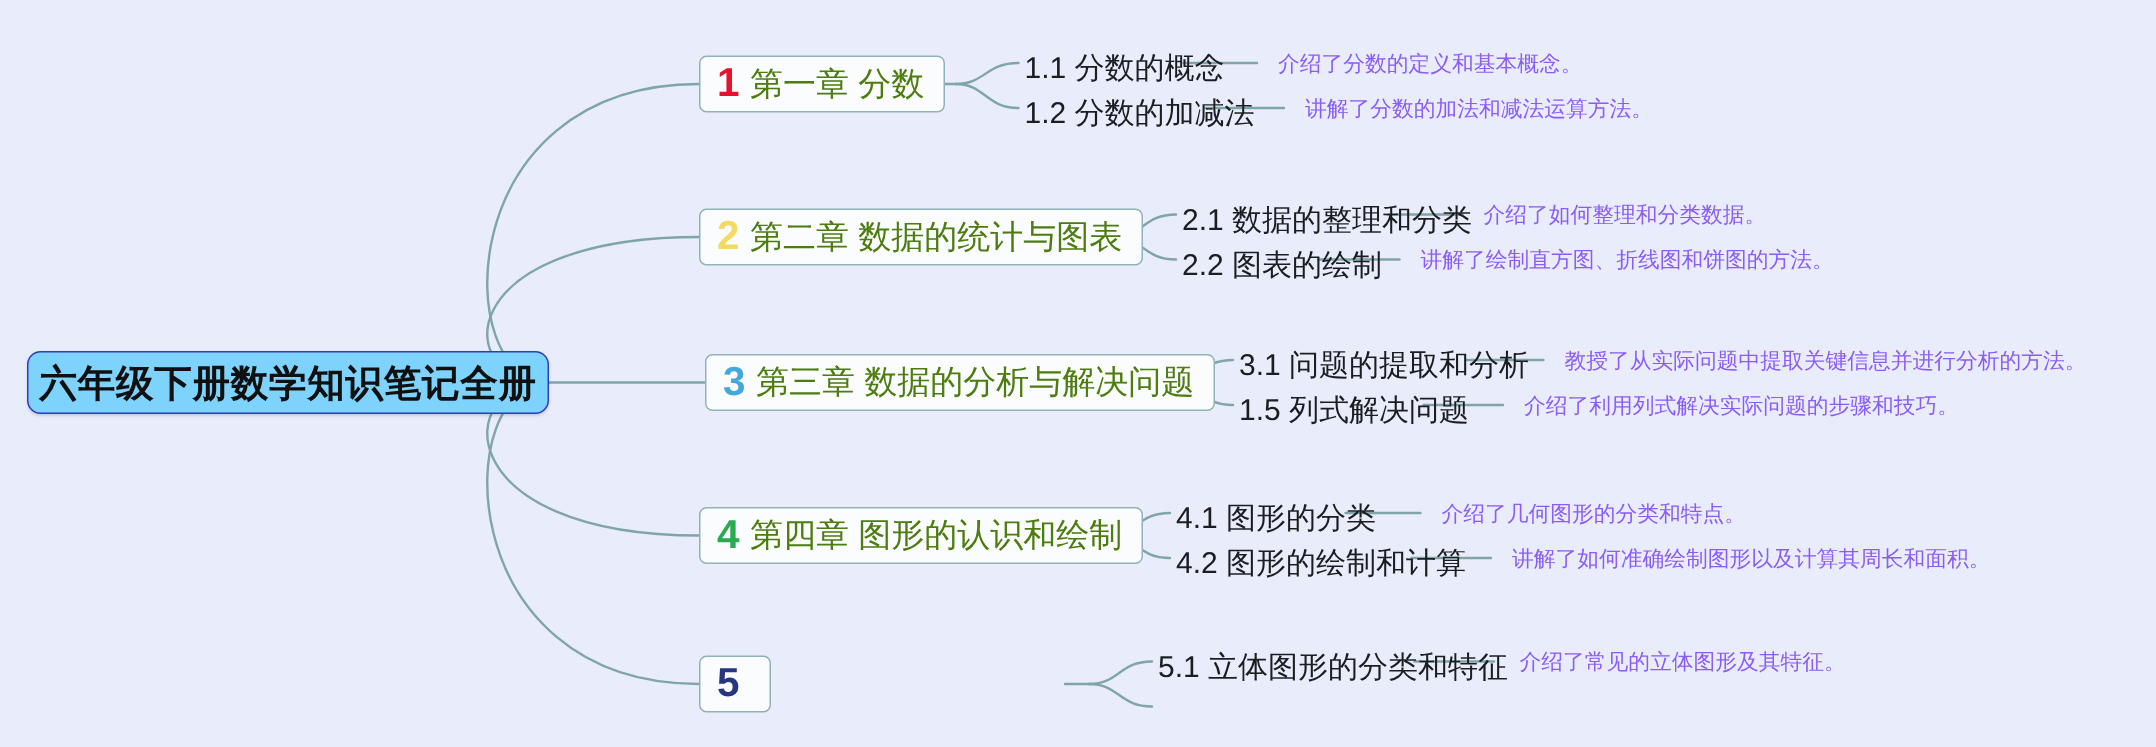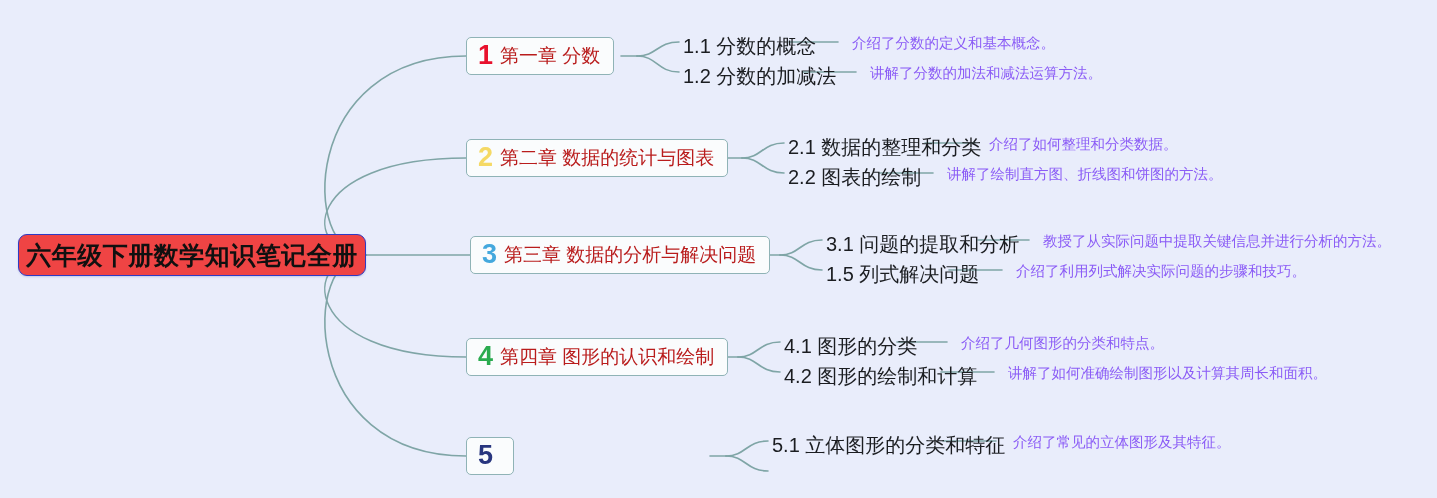--- a/index.html
+++ b/index.html
@@ -38,21 +38,21 @@
     border-radius:5px;
     display:flex; align-items:center;
     padding:0 13px 0 11px;
     white-space:nowrap;
   }
   .chapter .num {
     font-size:27px; font-weight:bold;
     line-height:1; margin-right:7px; position:relative; top:-1px;
   }
   .chapter .ch-label {
-    font-size:19px; color:#b91c1c; font-weight:500;
+    font-size:22px; color:#4d7c0f; font-weight:500;
   }
 
   
   .subtopic {
     position:absolute;
     font-size:20px; color:#1b1d21;
     white-space:nowrap; line-height:1;
   }
   
   .desc {
@@ -100,21 +100,21 @@
       <path d="M897,342 L 947,342"></path>
       <path d="M941,372 L 994,372"></path>
 
       <path d="M710,456 L 726,456"></path>
       <path d="M726,456 C 746,456 746,441 768,441"></path>
       <path d="M726,456 C 746,456 746,471 768,471"></path>
       <path d="M943,441 L 996,441"></path>
     </g>
   </svg>
 
-  <div class="root-node" style="background: #ef4444;">
+  <div class="root-node" style="background: #7dd3fc;">
     <span class="root-label" style="color: rgb(16, 16, 16);">六年级下册数学知识笔记全册</span>
   </div>
 
   <div class="chapter" style="left:466px; top:37px;">
     <span class="num" style="color: rgb(232, 17, 45);">1</span>
     <span class="ch-label">第一章 分数</span>
   </div>
   <div class="subtopic" style="left:683px; top:36px;">1.1 分数的概念</div>
   <div class="subtopic" style="left:683px; top:66px;">1.2 分数的加减法</div>
   <div class="desc" style="left:852px; top:36px;">介绍了分数的定义和基本概念。</div>

